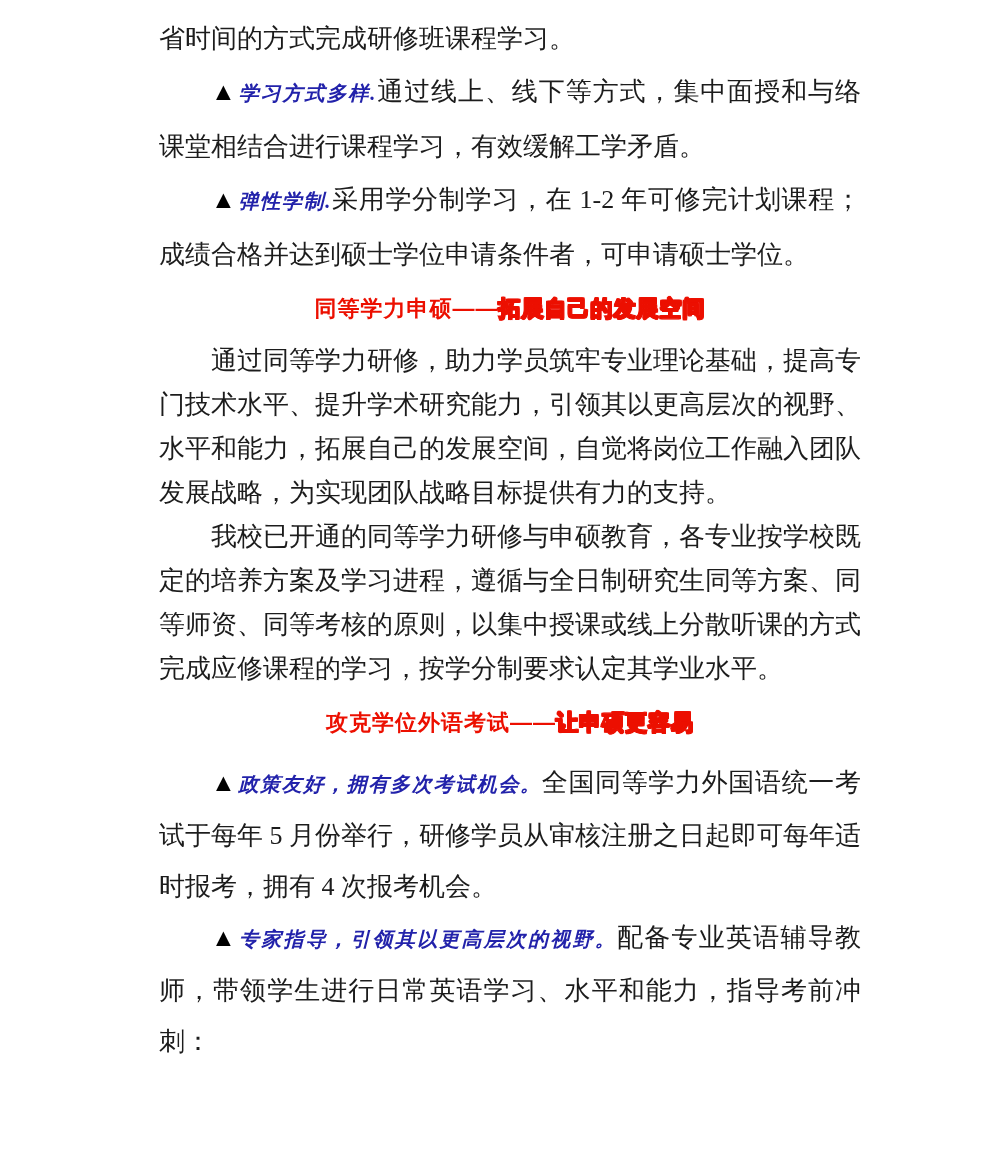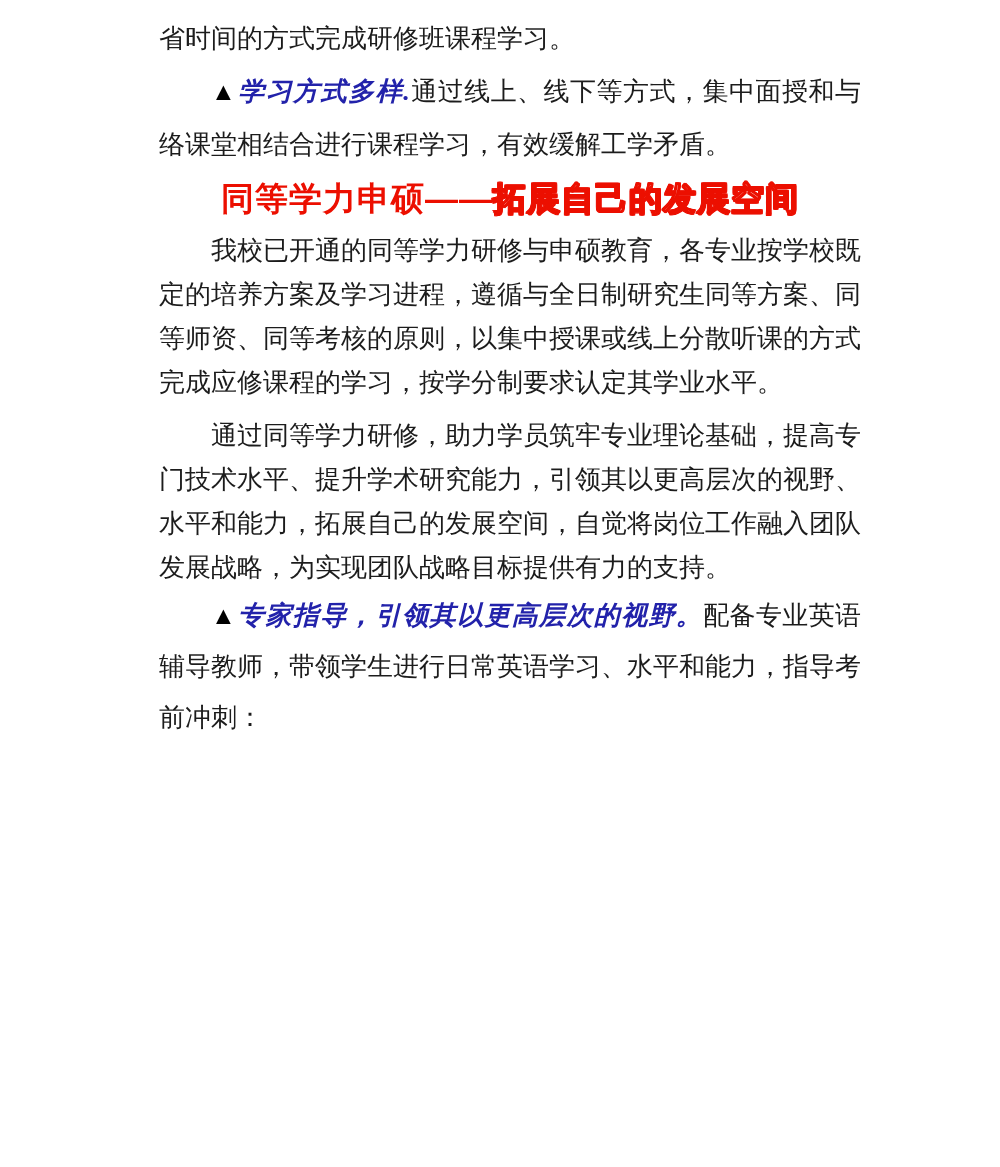--- a/index.html
+++ b/index.html
@@ -34,28 +34,28 @@
     color: #000000;
     font-style: normal;
     font-weight: normal;
     font-size: 25px;
     letter-spacing: 2px;
   }
   .lead {
     color: var(--lead-blue, #2222aa);
     font-weight: bold;
     font-style: italic;
-    font-size: 26px;
+    font-size: 20px;
     letter-spacing: 1px;
   }
   .redhead {
     margin: 8px 0 10px 0;
     text-align: center;
     font-family: "Liberation Sans", "DejaVu Sans", sans-serif;
-    font-size: 33px;
+    font-size: 22px;
     font-weight: bold;
     line-height: 40px;
     letter-spacing: 1px;
     white-space: nowrap;
   }
   .redhead.h2 { margin: 12px 0 14px 0; }
   .solid { color: var(--header-red, #ec0f00); }
   .hollow {
     color: #ffffff;
     -webkit-text-stroke: 1.4px var(--header-red, #ec0f00);
@@ -76,33 +76,42 @@
 <div class="page">
 
   <p class="para s1">
     <span>省时间的方式完成研修班课程学习。</span>
   </p>
 
   <p class="para s1 indent">
     <span class="tri">▲</span><span class="lead">学习方式多样.</span><span>通过线上、线下等方式，集中面授和与络课堂相结合进行课程学习，有效缓解工学矛盾。</span>
   </p>
 
+  <p class="para s1 indent">
+    <span class="tri">▲</span><span class="lead">弹性学制.</span><span>采用学分制学习，在 1-2 年可修完计划课程；成绩合格并达到硕士学位申请条件者，可申请硕士学位。</span>
+  </p>
 
   <h2 class="redhead h1">
     <span class="solid">同等学力申硕——</span><span class="hollow">拓展自己的发展空间</span>
   </h2>
 
+  <p class="para mid indent">
+    <span>通过同等学力研修，助力学员筑牢专业理论基础，提高专门技术水平、提升学术研究能力，引领其以更高层次的视野、水平和能力，拓展自己的发展空间，自觉将岗位工作融入团队发展战略，为实现团队战略目标提供有力的支持。</span>
+  </p>
+
   <p class="para mid indent gap-after">
     <span>我校已开通的同等学力研修与申硕教育，各专业按学校既定的培养方案及学习进程，遵循与全日制研究生同等方案、同等师资、同等考核的原则，以集中授课或线上分散听课的方式完成应修课程的学习，按学分制要求认定其学业水平。</span>
   </p>
 
-  <p class="para mid indent">
-    <span>通过同等学力研修，助力学员筑牢专业理论基础，提高专门技术水平、提升学术研究能力，引领其以更高层次的视野、水平和能力，拓展自己的发展空间，自觉将岗位工作融入团队发展战略，为实现团队战略目标提供有力的支持。</span>
+  <h2 class="redhead h2">
+    <span class="solid">攻克学位外语考试——</span><span class="hollow">让申硕更容易</span>
+  </h2>
+
+  <p class="para bot indent">
+    <span class="tri">▲</span><span class="lead">政策友好，拥有多次考试机会。</span><span>全国同等学力外国语统一考试于每年 5 月份举行，研修学员从审核注册之日起即可每年适时报考，拥有 4 次报考机会。</span>
   </p>
-
-
 
 
   <p class="para bot indent">
     <span class="tri">▲</span><span class="lead">专家指导，引领其以更高层次的视野。</span><span>配备专业英语辅导教师，带领学生进行日常英语学习、水平和能力，指导考前冲刺：</span>
   </p>
 
 </div>
 
 </body></html>

